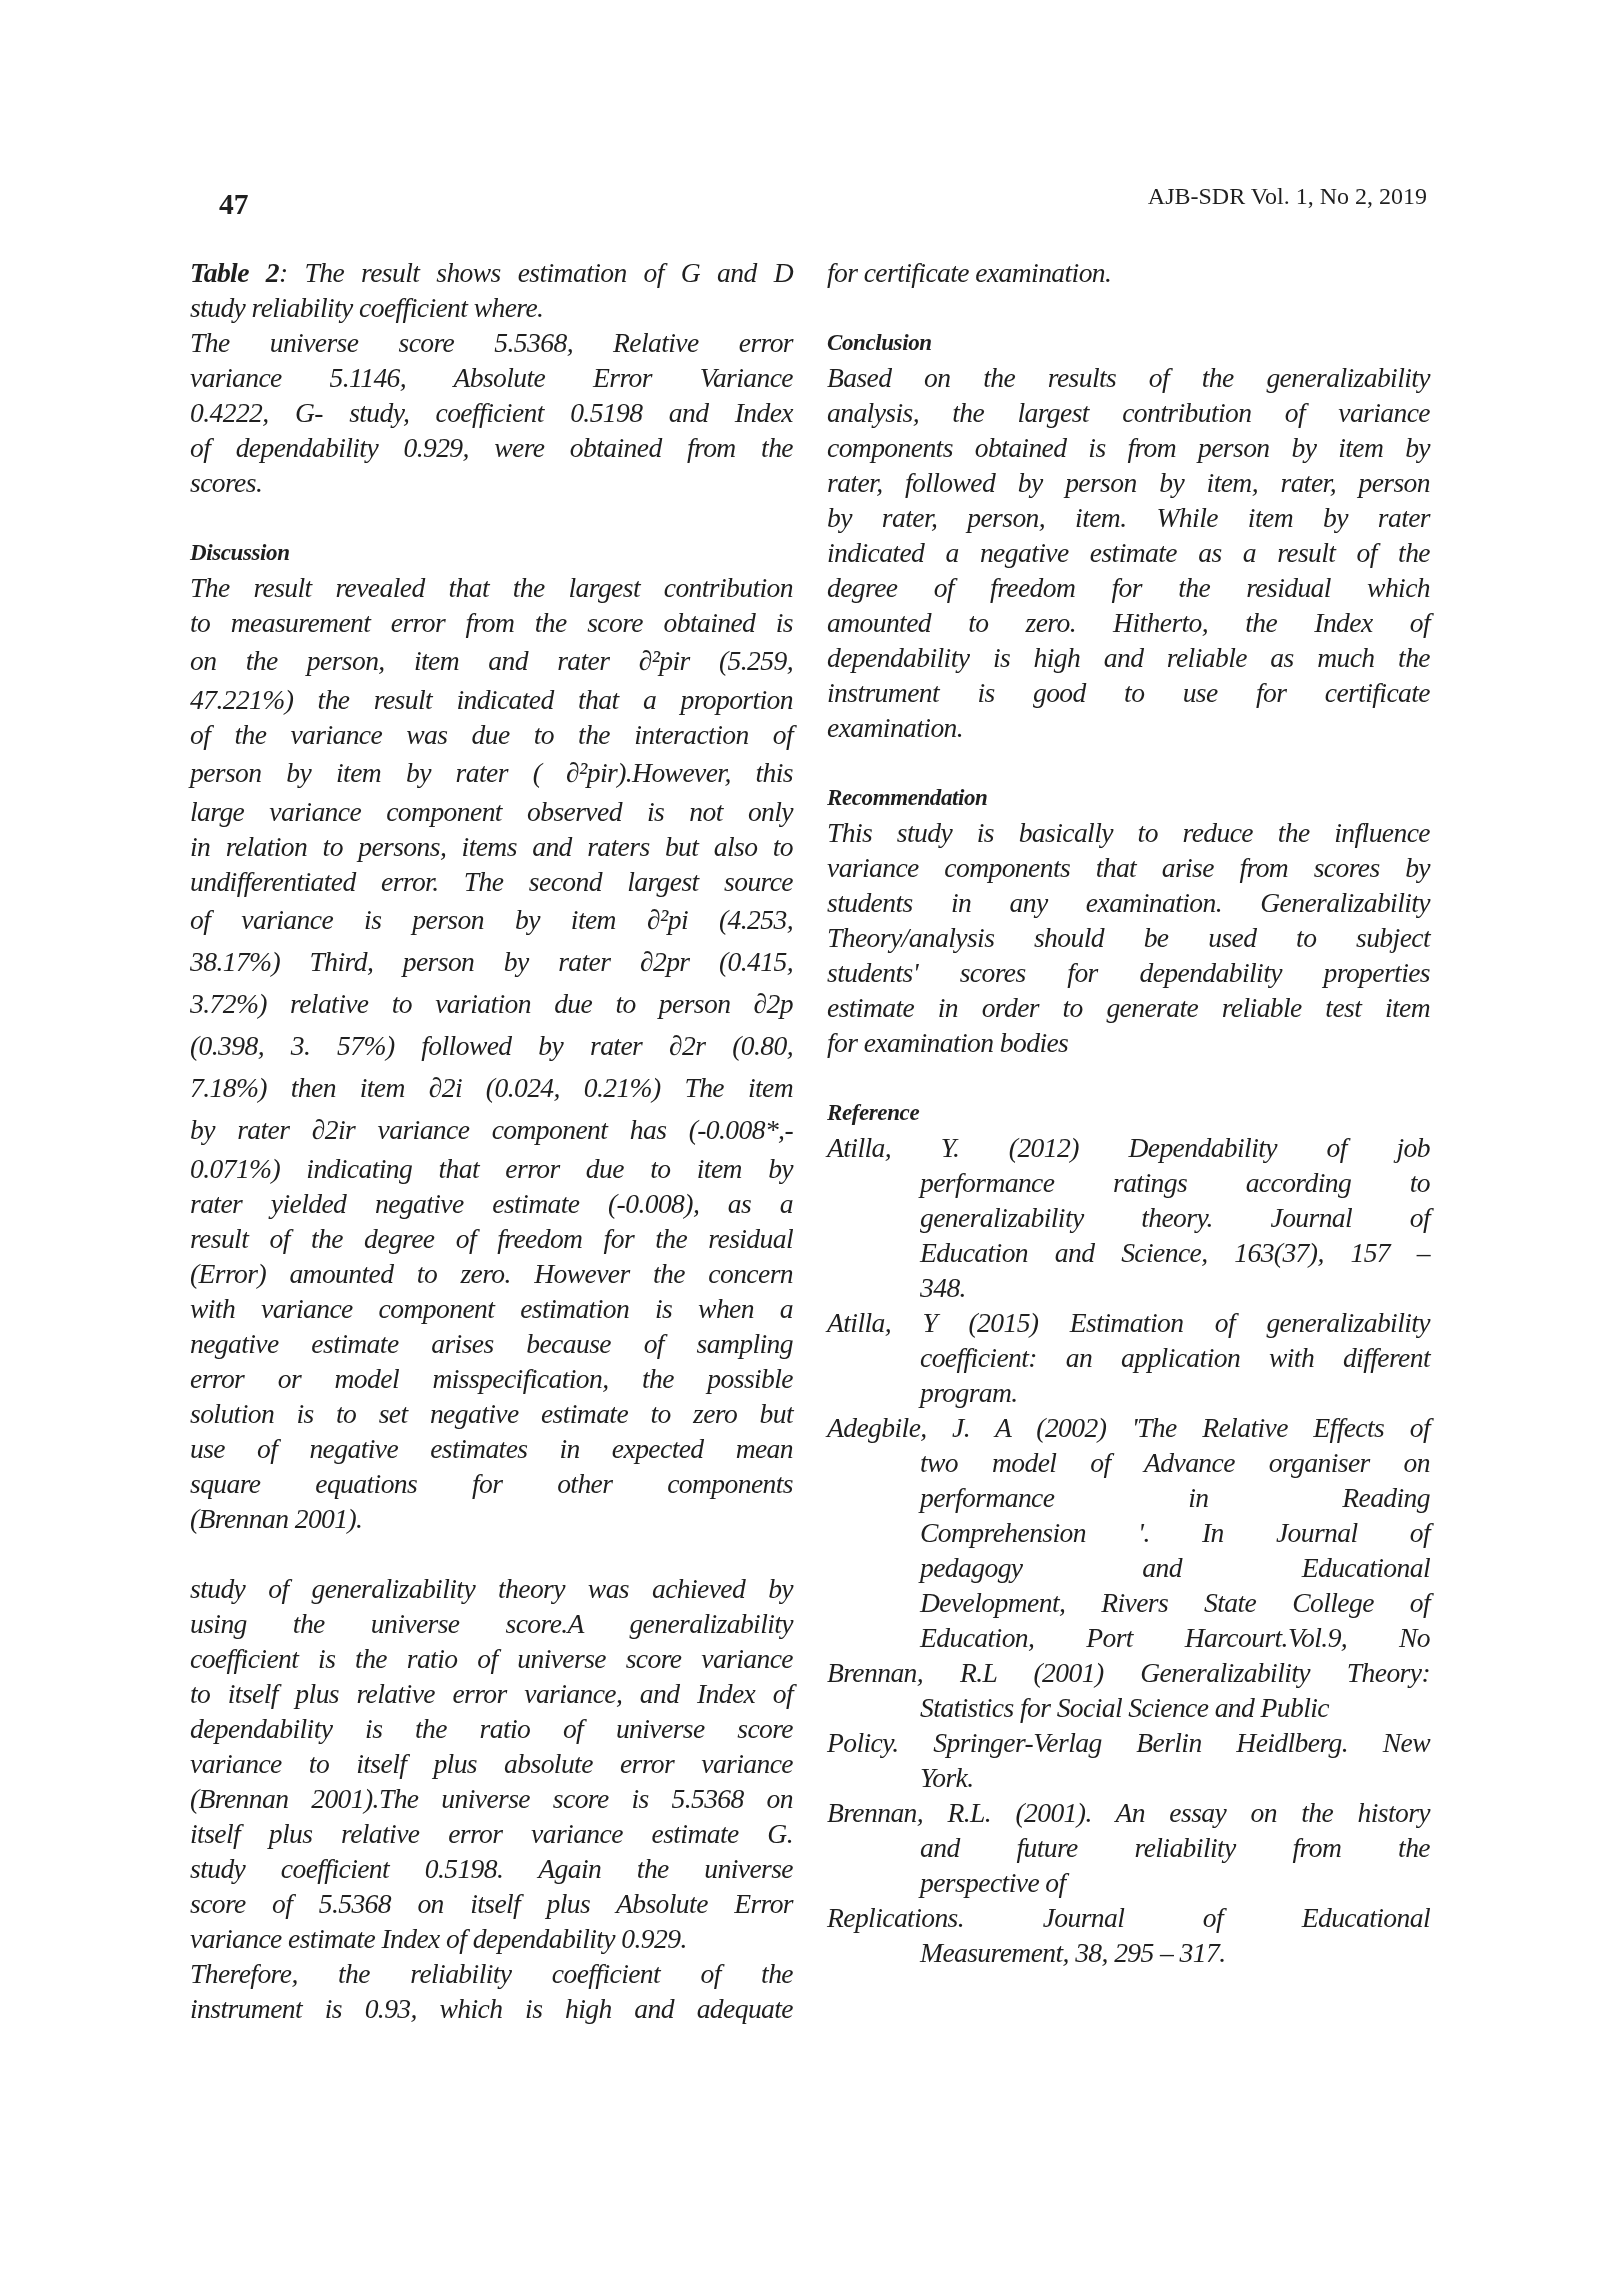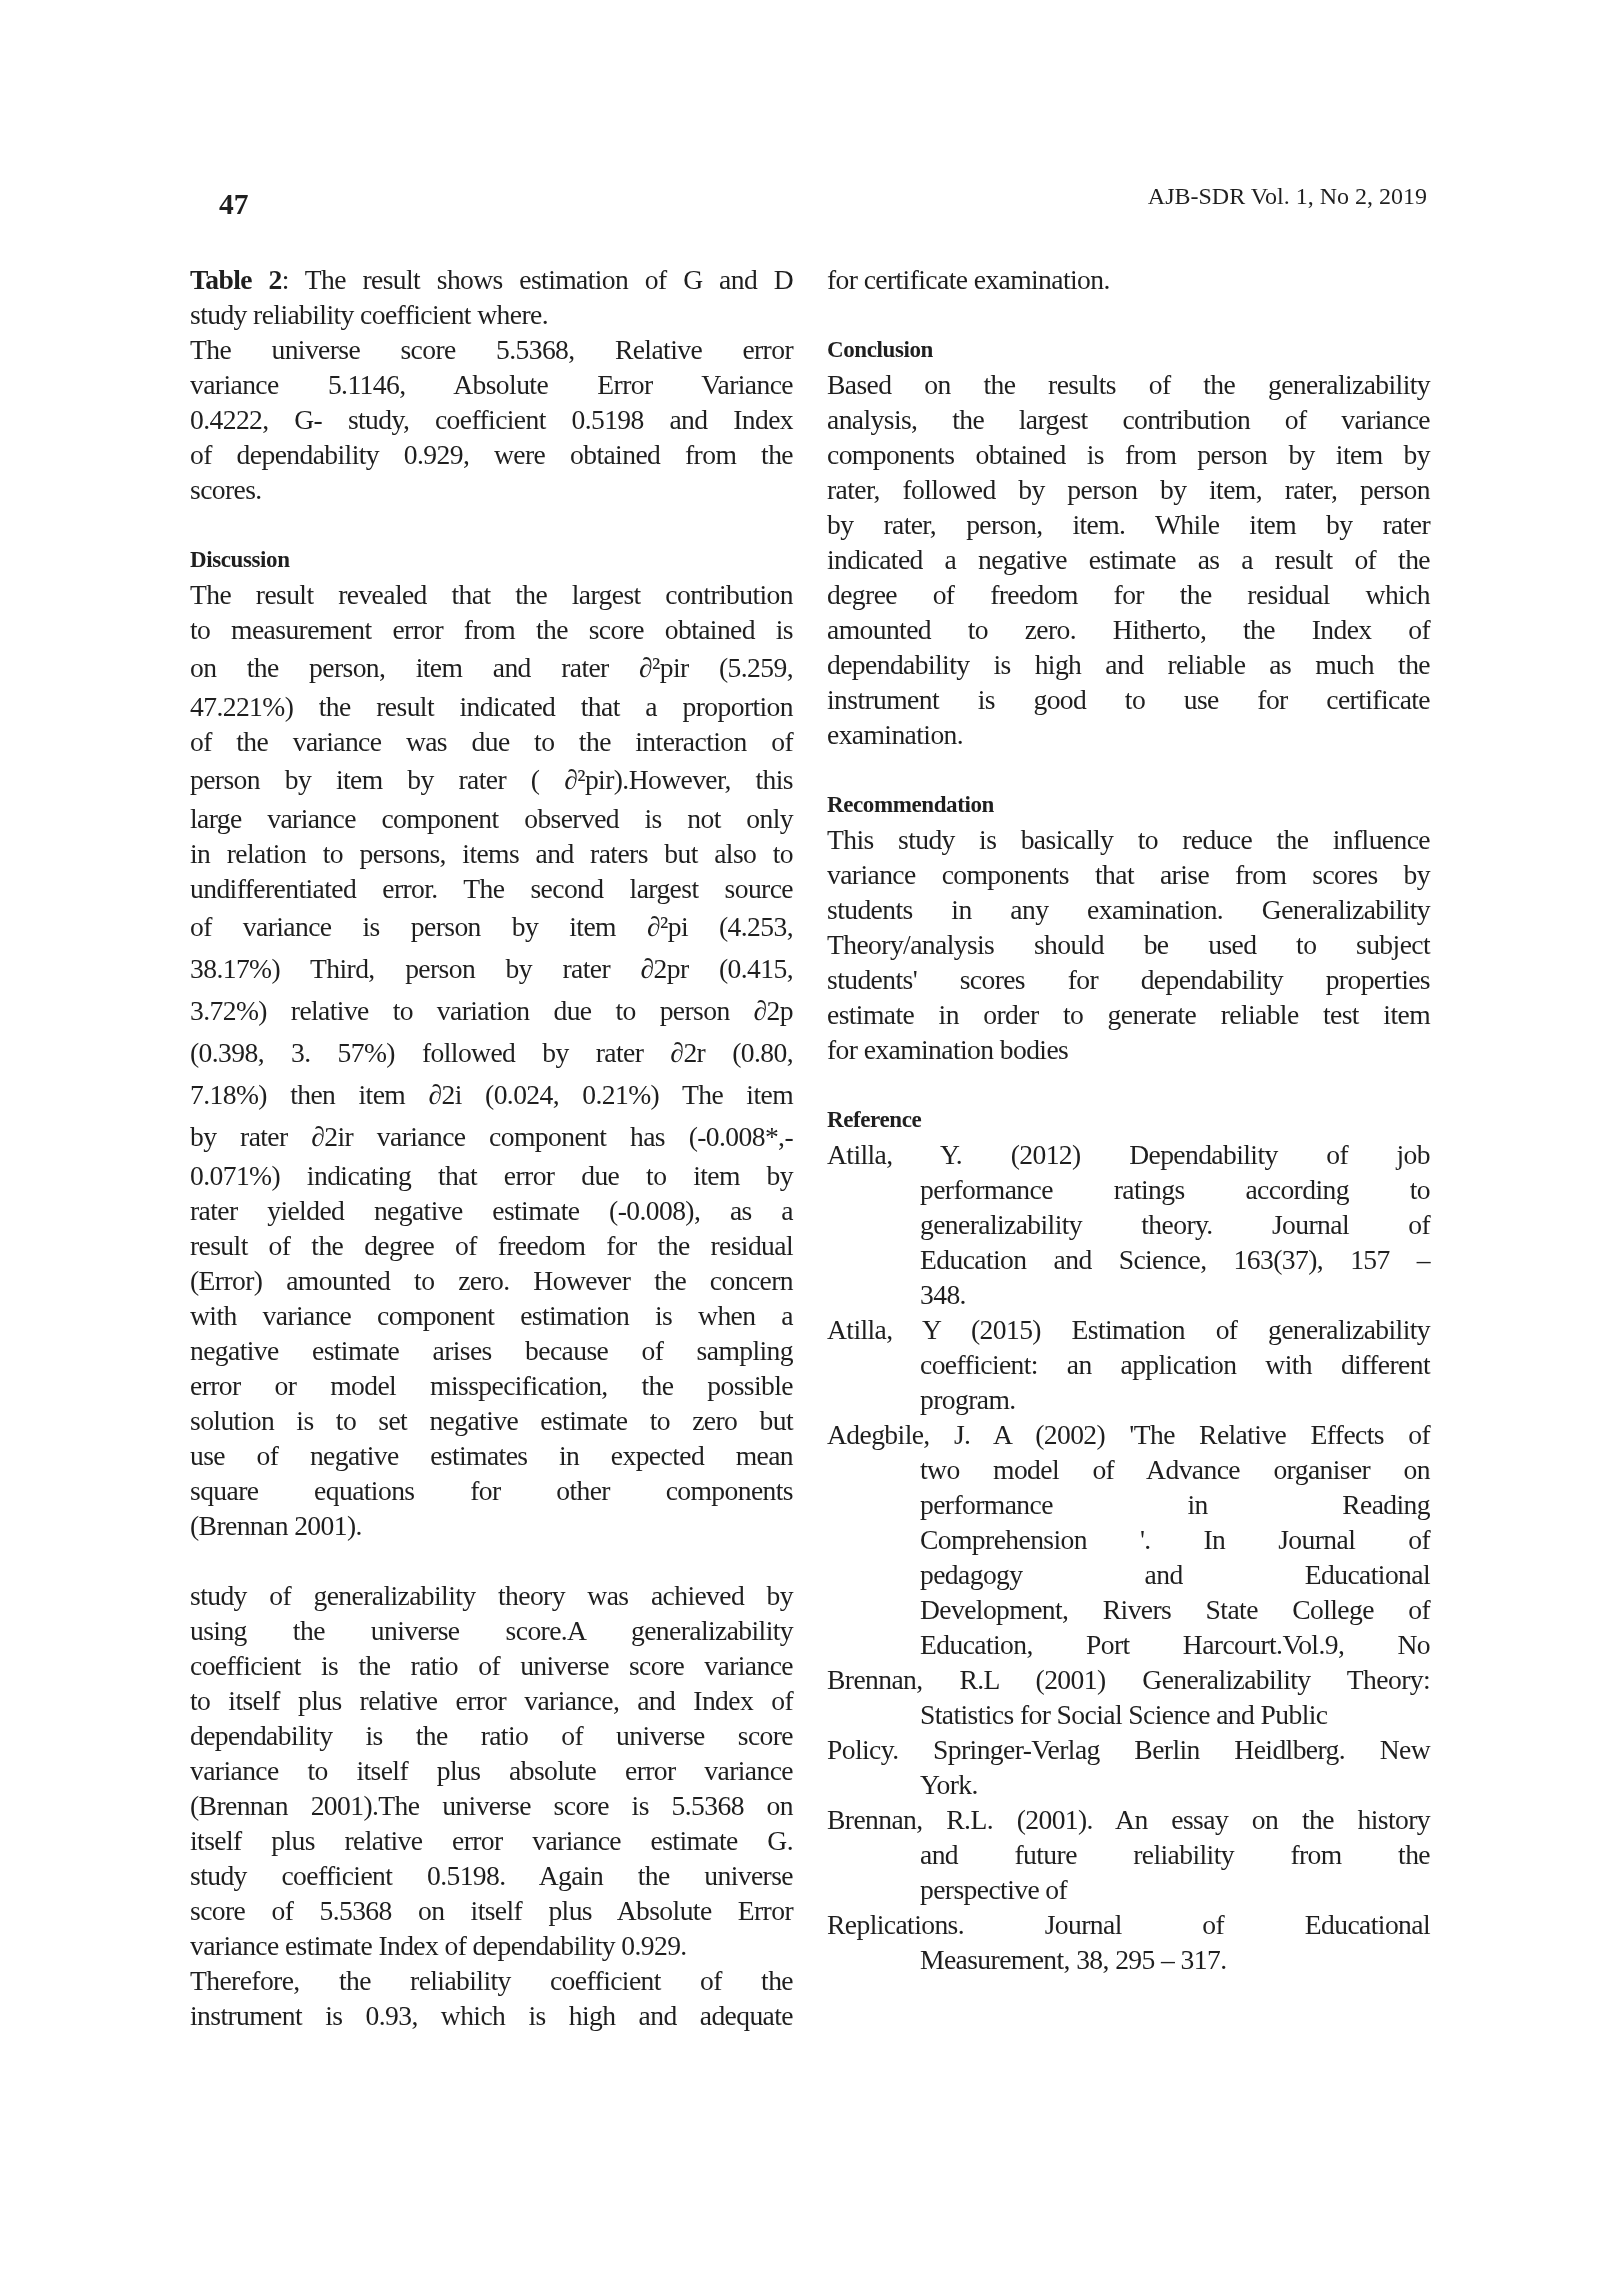--- a/index.html
+++ b/index.html
@@ -1,20 +1,20 @@
 <!DOCTYPE html>
 <html style="font-size:15px"><head>
 <meta charset="utf-8">
 <style>
   html, body { margin: 0; padding: 0; background: #ffffff; }
   body { width: 1621px; height: 2272px; position: relative; overflow: hidden;
          font-family: "Liberation Serif", "DejaVu Serif", serif; color: #1f1f1f; }
   .page-number { position: absolute; left: 203px; top: 188px; font-size: 29.5px; font-weight: bold; margin-left: 16px; }
   .running-head { position: absolute; right: 194px; top: 183px; font-size: 24px; }
-  .col { position: absolute; top: 262px; }
+  .col { position: absolute; top: 255px; font-style: italic; }
   .col-left { left: 190px; width: 603px; }
   .col-right { left: 827px; width: 603px; }
   .ln { display: block; height: 35px; line-height: 35px; font-size: 27.6px; white-space: nowrap;
         text-align: justify; text-align-last: justify; letter-spacing: -0.6px; }
   .ln.last { text-align-last: left; }
   .ln.tall { height: 42px; line-height: 42px; }
   .gap { display: block; height: 35px; }
   .heading { display: block; height: 35px; line-height: 35px; font-size: 23px; font-weight: bold; letter-spacing: -0.4px; }
   .lbl { font-weight: bold; }
   .ref-cont { padding-left: 93px; }

